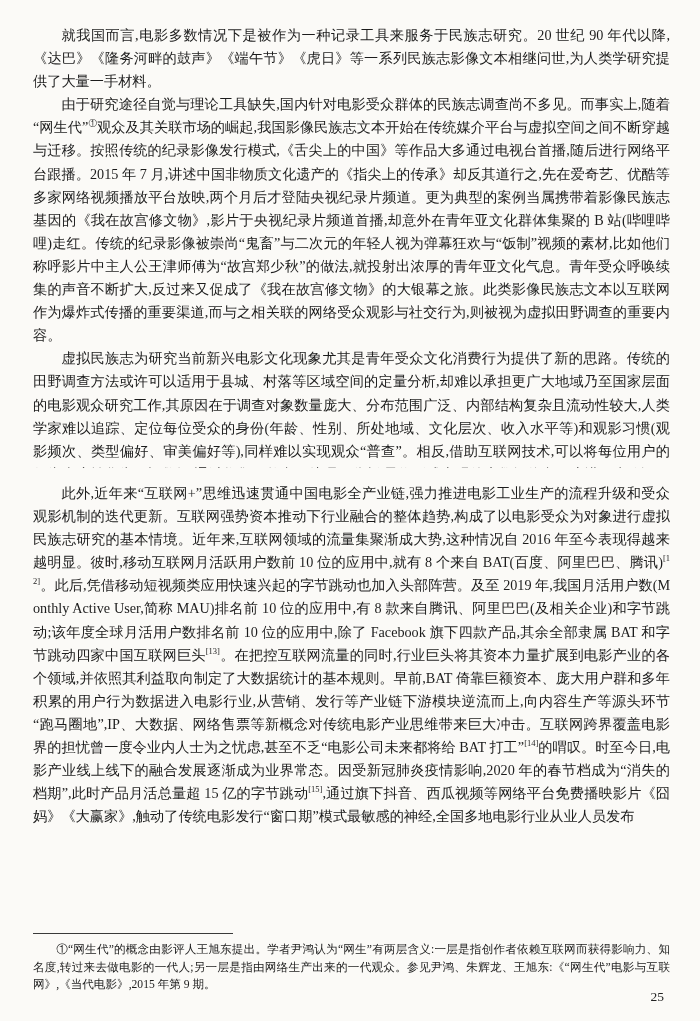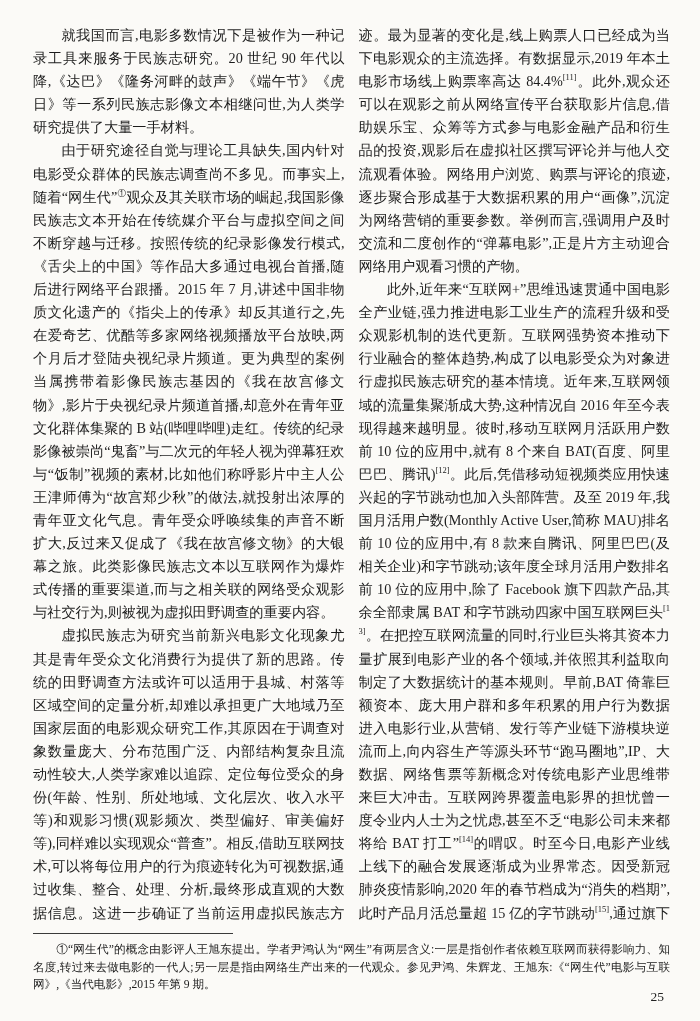--- a/index.html
+++ b/index.html
@@ -13,20 +13,21 @@
     font-family: "Liberation Serif", "DejaVu Serif", serif;
     overflow: hidden;
   }
   .columns {
     position: absolute;
     top: 24px; left: 33px; right: 30px;
     height: 902px;
     display: flex;
     gap: 14px;
     overflow: hidden;
+    flex-direction: column;
   }
   .col {
     flex: 1 1 0;
     font-size: 14.2px;
     line-height: 23.1px;
     text-align: justify;
     text-justify: inter-ideograph;
     word-break: break-all;
     overflow: hidden;
   }
@@ -68,21 +69,20 @@
 
 <div class="page">
 
   <div class="columns">
     <div class="col">
         <p class="indent">就我国而言,电影多数情况下是被作为一种记录工具来服务于民族志研究。20 世纪 90 年代以降,《达巴》《隆务河畔的鼓声》《端午节》《虎日》等一系列民族志影像文本相继问世,为人类学研究提供了大量一手材料。</p>
         <p class="indent">由于研究途径自觉与理论工具缺失,国内针对电影受众群体的民族志调查尚不多见。而事实上,随着“网生代”<sup class="ref">①</sup>观众及其关联市场的崛起,我国影像民族志文本开始在传统媒介平台与虚拟空间之间不断穿越与迁移。按照传统的纪录影像发行模式,《舌尖上的中国》等作品大多通过电视台首播,随后进行网络平台跟播。2015 年 7 月,讲述中国非物质文化遗产的《指尖上的传承》却反其道行之,先在爱奇艺、优酷等多家网络视频播放平台放映,两个月后才登陆央视纪录片频道。更为典型的案例当属携带着影像民族志基因的《我在故宫修文物》,影片于央视纪录片频道首播,却意外在青年亚文化群体集聚的 B 站(哔哩哔哩)走红。传统的纪录影像被崇尚“鬼畜”与二次元的年轻人视为弹幕狂欢与“饭制”视频的素材,比如他们称呼影片中主人公王津师傅为“故宫郑少秋”的做法,就投射出浓厚的青年亚文化气息。青年受众呼唤续集的声音不断扩大,反过来又促成了《我在故宫修文物》的大银幕之旅。此类影像民族志文本以互联网作为爆炸式传播的重要渠道,而与之相关联的网络受众观影与社交行为,则被视为虚拟田野调查的重要内容。</p>
         <p class="indent">虚拟民族志为研究当前新兴电影文化现象尤其是青年受众文化消费行为提供了新的思路。传统的田野调查方法或许可以适用于县城、村落等区域空间的定量分析,却难以承担更广大地域乃至国家层面的电影观众研究工作,其原因在于调查对象数量庞大、分布范围广泛、内部结构复杂且流动性较大,人类学家难以追踪、定位每位受众的身份(年龄、性别、所处地域、文化层次、收入水平等)和观影习惯(观影频次、类型偏好、审美偏好等),同样难以实现观众“普查”。相反,借助互联网技术,可以将每位用户的行为痕迹转化为可视数据,通过收集、整合、处理、分析,最终形成直观的大数据信息。这进一步确证了当前运用虚拟民族志方法开展电影受众研究的可能性。在移动互联网时代,电影观众的角色定位,正在从单纯的观看者转向互动经济模式下的参与者身份,其行为方式带有明显的网络痕</p>
       </div>
     <div class="col">
-        <p class="">迹。最为显著的变化是,线上购票人口已经成为当下电影观众的主流选择。有数据显示,2019 年本土电影市场线上购票率高达 84.4%<sup class="ref">[11]</sup>。此外,观众还可以在观影之前从网络宣传平台获取影片信息,借助娱乐宝、众筹等方式参与电影金融产品和衍生品的投资,观影后在虚拟社区撰写评论并与他人交流观看体验。网络用户浏览、购票与评论的痕迹,逐步聚合形成基于大数据积累的用户“画像”,沉淀为网络营销的重要参数。举例而言,强调用户及时交流和二度创作的“弹幕电影”,正是片方主动迎合网络用户观看习惯的产物。</p>
         <p class="indent">此外,近年来“互联网+”思维迅速贯通中国电影全产业链,强力推进电影工业生产的流程升级和受众观影机制的迭代更新。互联网强势资本推动下行业融合的整体趋势,构成了以电影受众为对象进行虚拟民族志研究的基本情境。近年来,互联网领域的流量集聚渐成大势,这种情况自 2016 年至今表现得越来越明显。彼时,移动互联网月活跃用户数前 10 位的应用中,就有 8 个来自 BAT(百度、阿里巴巴、腾讯)<sup class="ref">[12]</sup>。此后,凭借移动短视频类应用快速兴起的字节跳动也加入头部阵营。及至 2019 年,我国月活用户数(Monthly Active User,简称 MAU)排名前 10 位的应用中,有 8 款来自腾讯、阿里巴巴(及相关企业)和字节跳动;该年度全球月活用户数排名前 10 位的应用中,除了 Facebook 旗下四款产品,其余全部隶属 BAT 和字节跳动四家中国互联网巨头<sup class="ref">[13]</sup>。在把控互联网流量的同时,行业巨头将其资本力量扩展到电影产业的各个领域,并依照其利益取向制定了大数据统计的基本规则。早前,BAT 倚靠巨额资本、庞大用户群和多年积累的用户行为数据进入电影行业,从营销、发行等产业链下游模块逆流而上,向内容生产等源头环节“跑马圈地”,IP、大数据、网络售票等新概念对传统电影产业思维带来巨大冲击。互联网跨界覆盖电影界的担忧曾一度令业内人士为之忧虑,甚至不乏“电影公司未来都将给 BAT 打工”<sup class="ref">[14]</sup>的喟叹。时至今日,电影产业线上线下的融合发展逐渐成为业界常态。因受新冠肺炎疫情影响,2020 年的春节档成为“消失的档期”,此时产品月活总量超 15 亿的字节跳动<sup class="ref">[15]</sup>,通过旗下抖音、西瓜视频等网络平台免费播映影片《囧妈》《大赢家》,触动了传统电影发行“窗口期”模式最敏感的神经,全国多地电影行业从业人员发布</p>
       </div>
   </div>
 
   <div class="footnote-sep"></div>
 
   <div class="footnote">
     <p>①“网生代”的概念由影评人王旭东提出。学者尹鸿认为“网生”有两层含义:一层是指创作者依赖互联网而获得影响力、知名度,转过来去做电影的一代人;另一层是指由网络生产出来的一代观众。参见尹鸿、朱辉龙、王旭东:《“网生代”电影与互联网》,《当代电影》,2015 年第 9 期。</p>
   </div>
 

